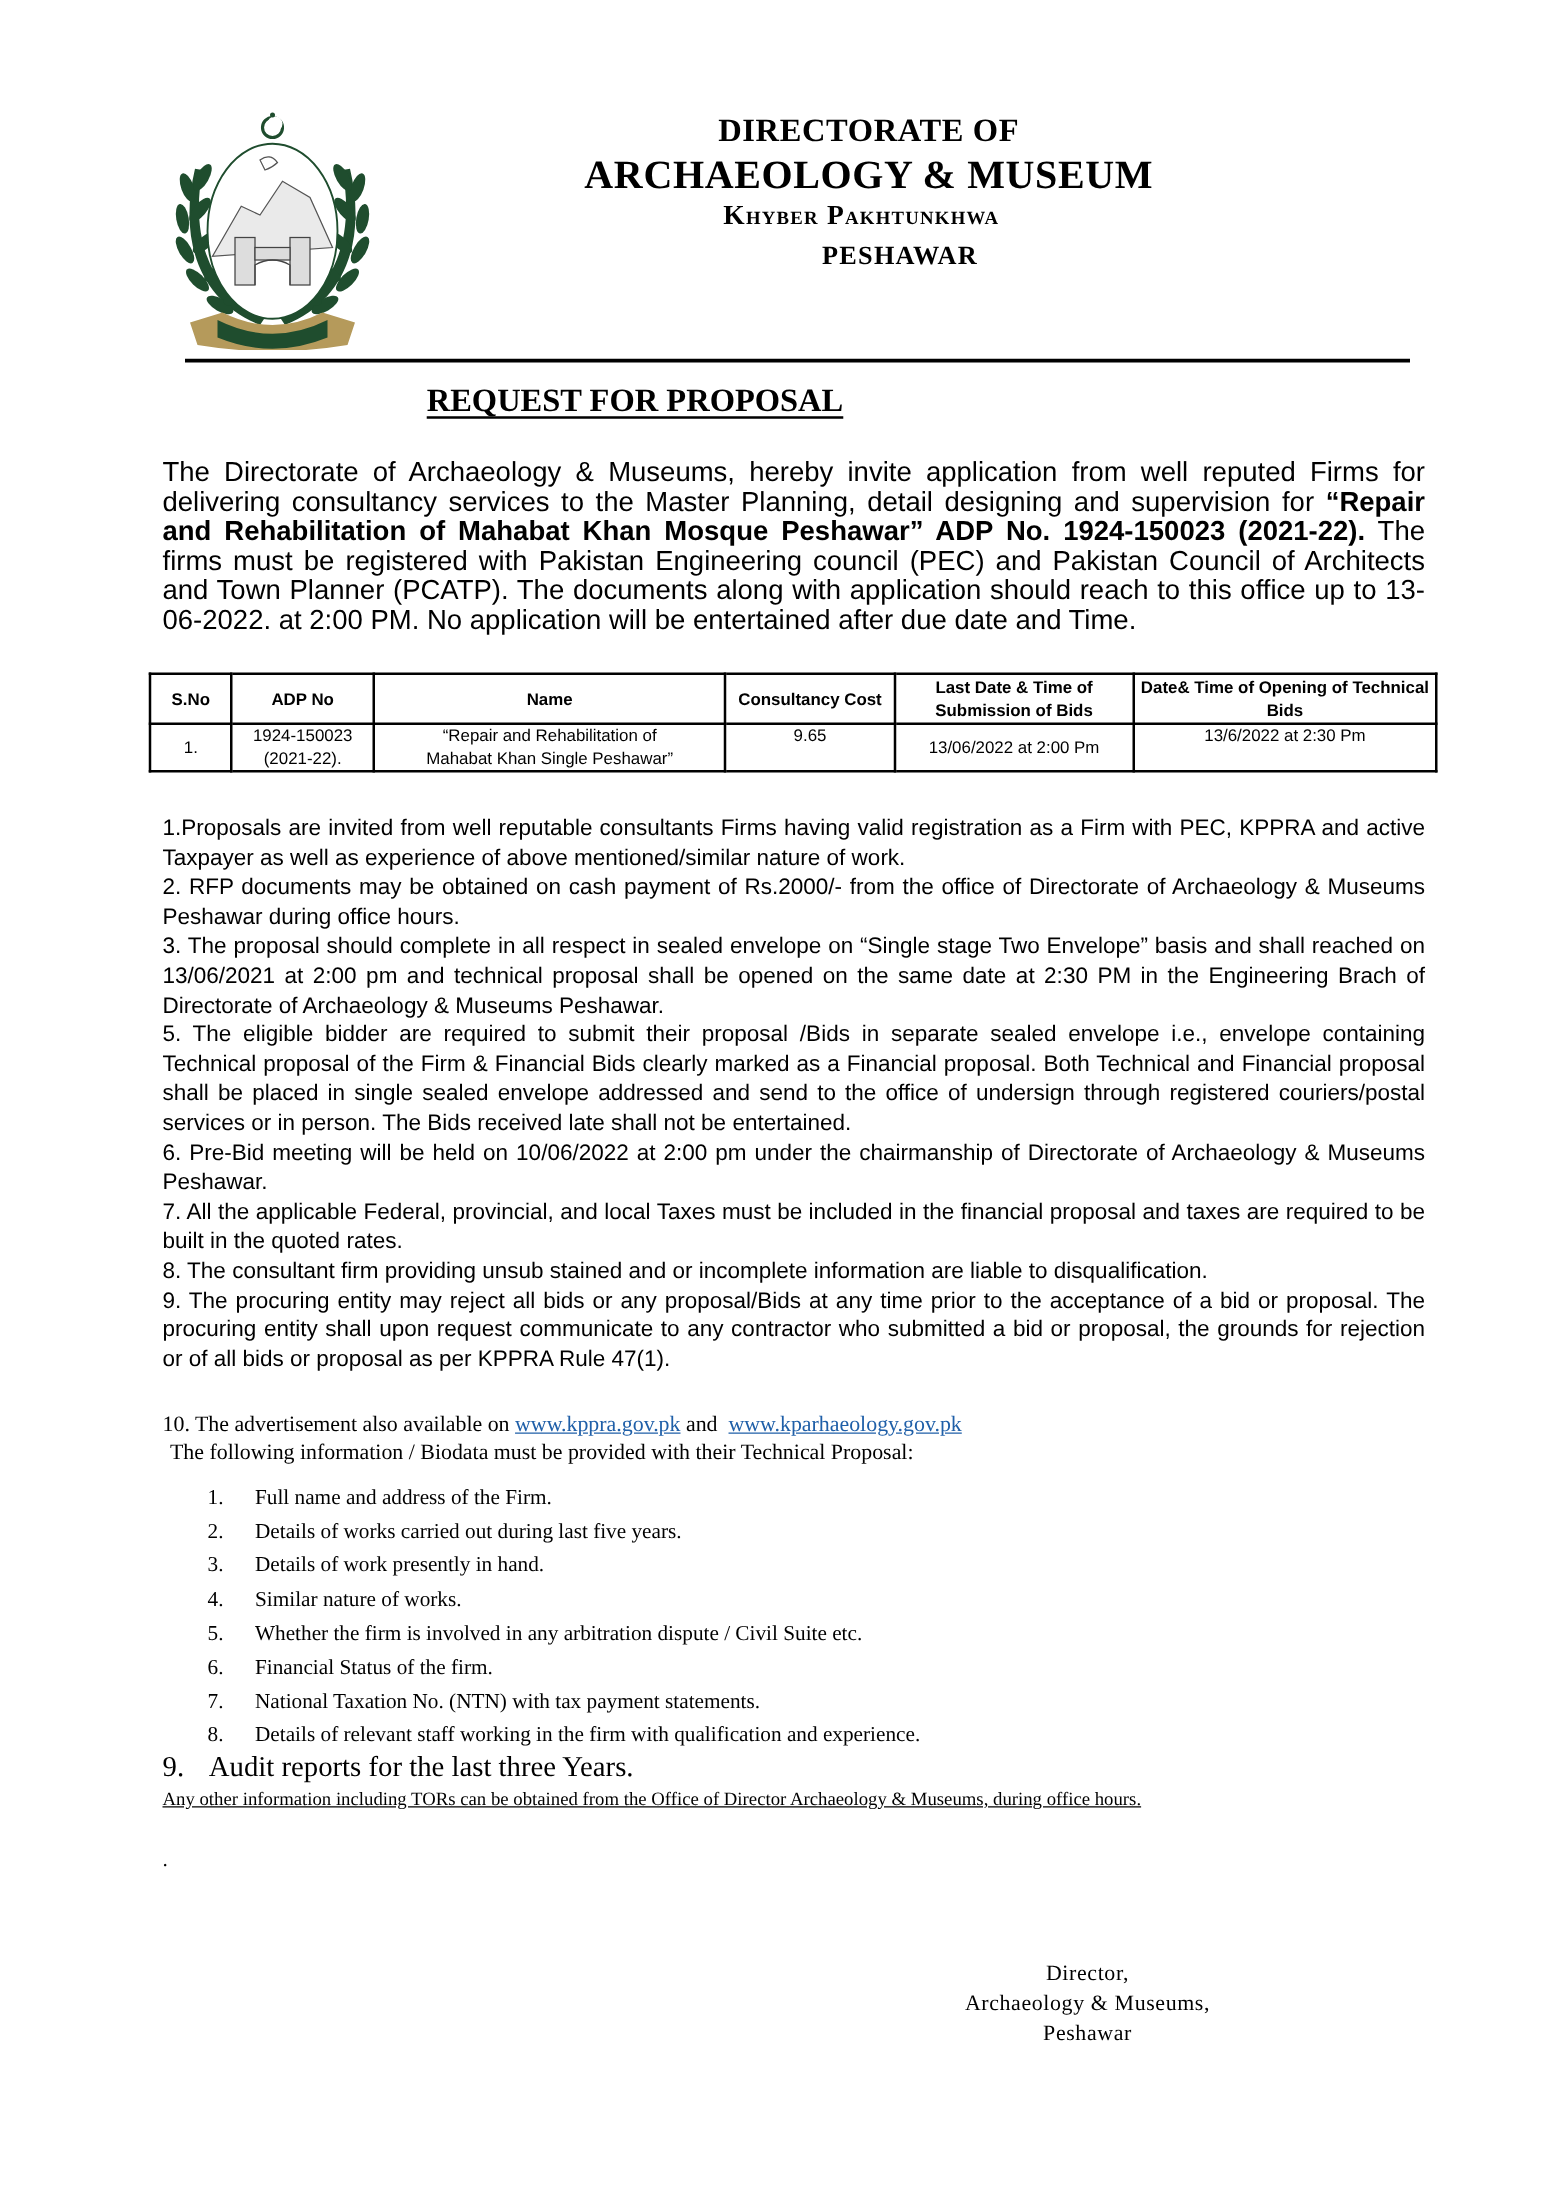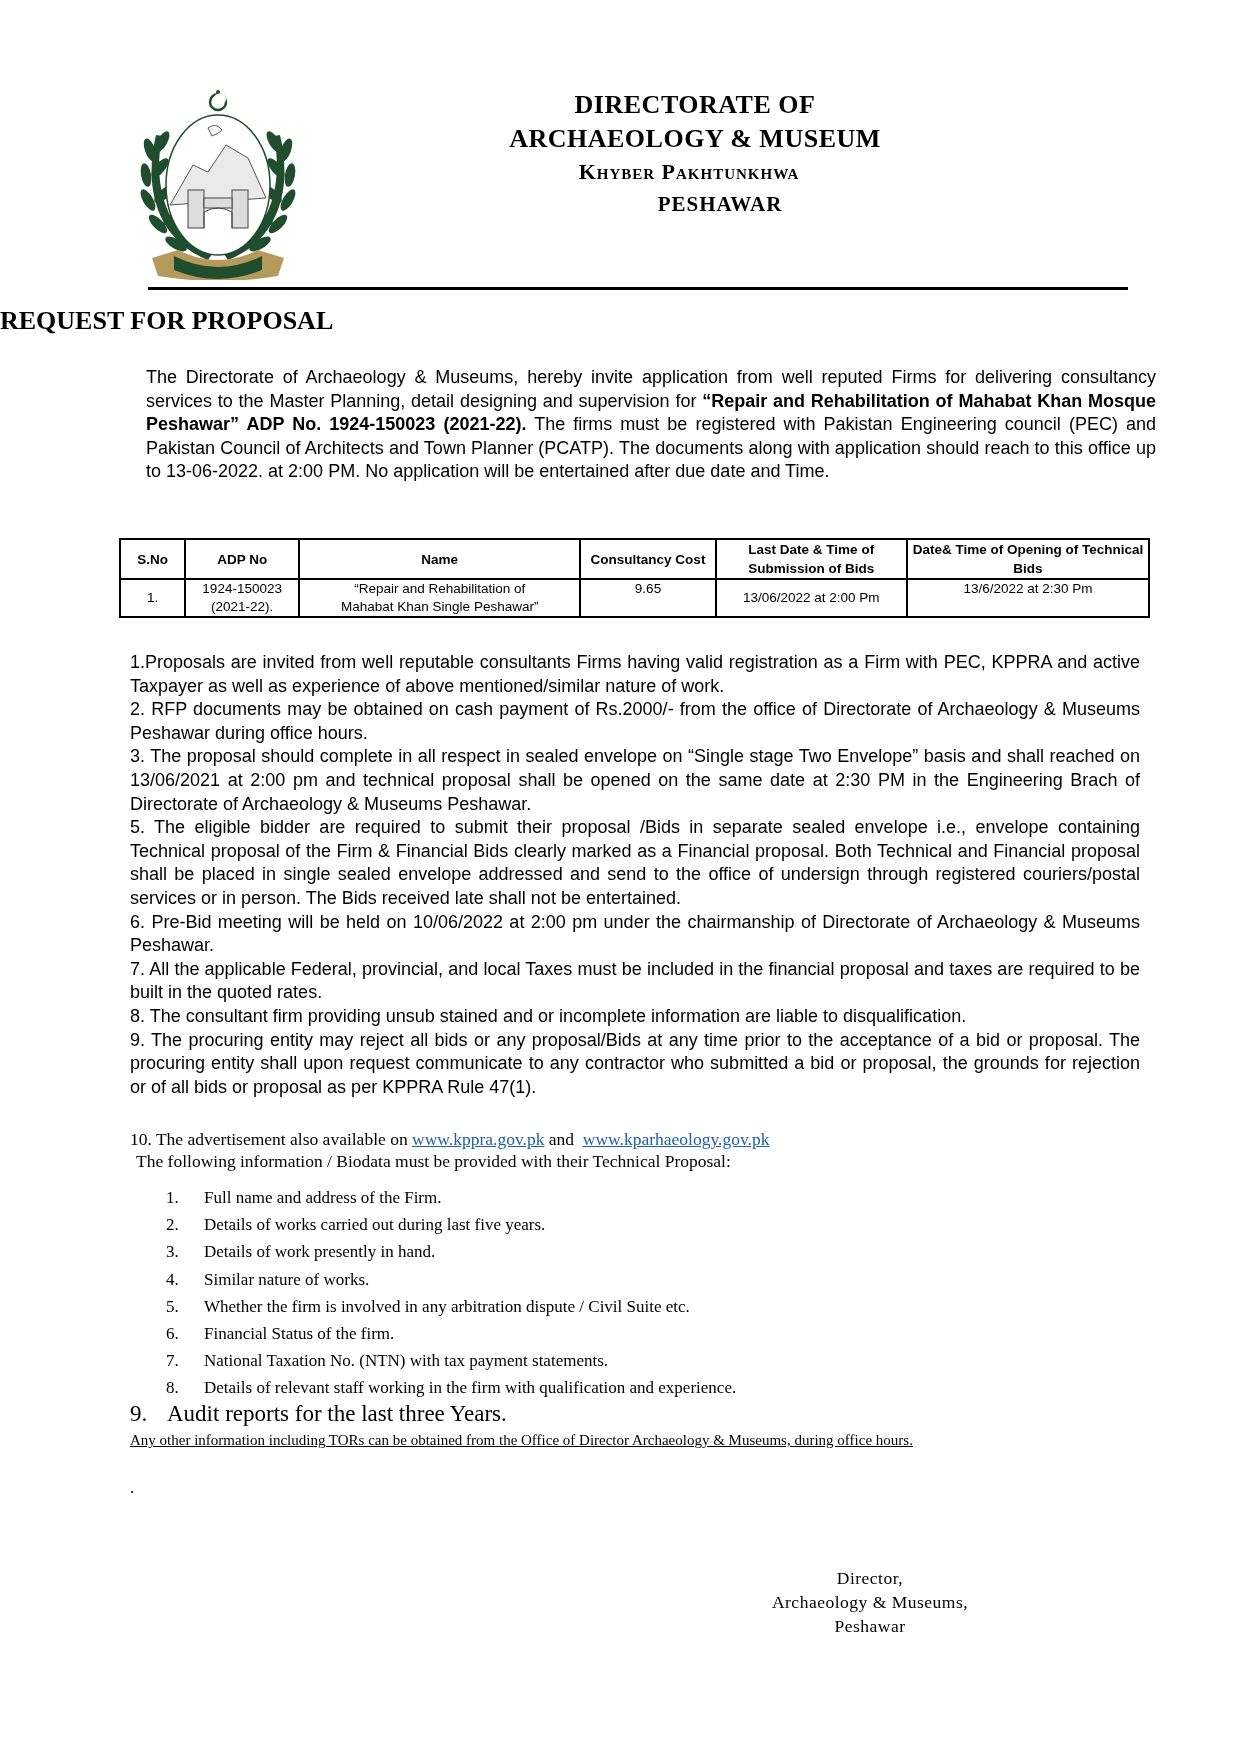--- a/index.html
+++ b/index.html
@@ -4,34 +4,34 @@
 <style>
   html, body { margin: 0; padding: 0; background: #ffffff; }
   body { width: 1240px; height: 1754px; position: relative; overflow: hidden; color: #000; }
   .page { position: absolute; left: 0; top: 0; width: 1240px; height: 1754px; }
 
   
   .emblem { position: absolute; left: 138px; top: 80px; width: 160px; height: 200px; }
   .org { position: absolute; left: 460px; top: 88px; width: 500px; text-align: center;
          font-family: "Liberation Serif", serif; font-weight: bold; color: #000; }
   .org .l1 { font-size: 26px; line-height: 34px; letter-spacing: 0.5px; margin-left: -30px; }
-  .org .l2 { font-size: 26px; line-height: 34px; letter-spacing: 0.5px; margin-left: -30px; }
+  .org .l2 { font-size: 32px; line-height: 34px; letter-spacing: 0.5px; margin-left: -30px; }
   .org .l3 { font-size: 22px; line-height: 32px; font-variant: small-caps; letter-spacing: 1px; margin-left: -42px; }
   .org .l4 { font-size: 21px; line-height: 32px; letter-spacing: 1px; margin-left: 20px; }
   .rule { position: absolute; left: 148px; top: 287px; width: 980px; height: 3px; background: #000; }
 
-  .title { position: absolute; left: 0; width: 1016px; top: 306px; 
+  .title { position: absolute; left: 0; width: 1016px; top: 306px; text-align: center;
            font-family: "Liberation Serif", serif; font-weight: bold; font-size: 26px;
-           text-decoration-thickness: 2px; text-underline-offset: 4px; }
+           text-decoration: underline; text-decoration-thickness: 2px; text-underline-offset: 4px; }
 
   .sans { font-family: "Liberation Sans", sans-serif; }
   .serif { font-family: "Liberation Serif", serif; }
 
-  .intro { position: absolute; left: 130px; top: 366px; width: 1010px; font-size: 18px; line-height: 23.6px;
-           text-align: justify; margin-left: 16px; }
+  .intro { position: absolute; left: 130px; top: 366px; width: 1010px; font-size: 22px; line-height: 23.6px;
+           text-align: justify; }
   .intro b { font-weight: bold; }
 
   
   table.rfp { position: absolute; left: 119px; top: 538px; width: 1031px; border-collapse: collapse;
               font-family: "Liberation Sans", sans-serif; font-size: 13.5px; }
   table.rfp th, table.rfp td { border: 2px solid #000; text-align: center; padding: 0 4px; }
   table.rfp th { font-weight: bold; height: 38px; line-height: 19px; }
   table.rfp td { height: 36px; line-height: 18px; font-weight: normal; vertical-align: middle; }
   table.rfp td.top { vertical-align: top; margin-left: 46px; }
 

